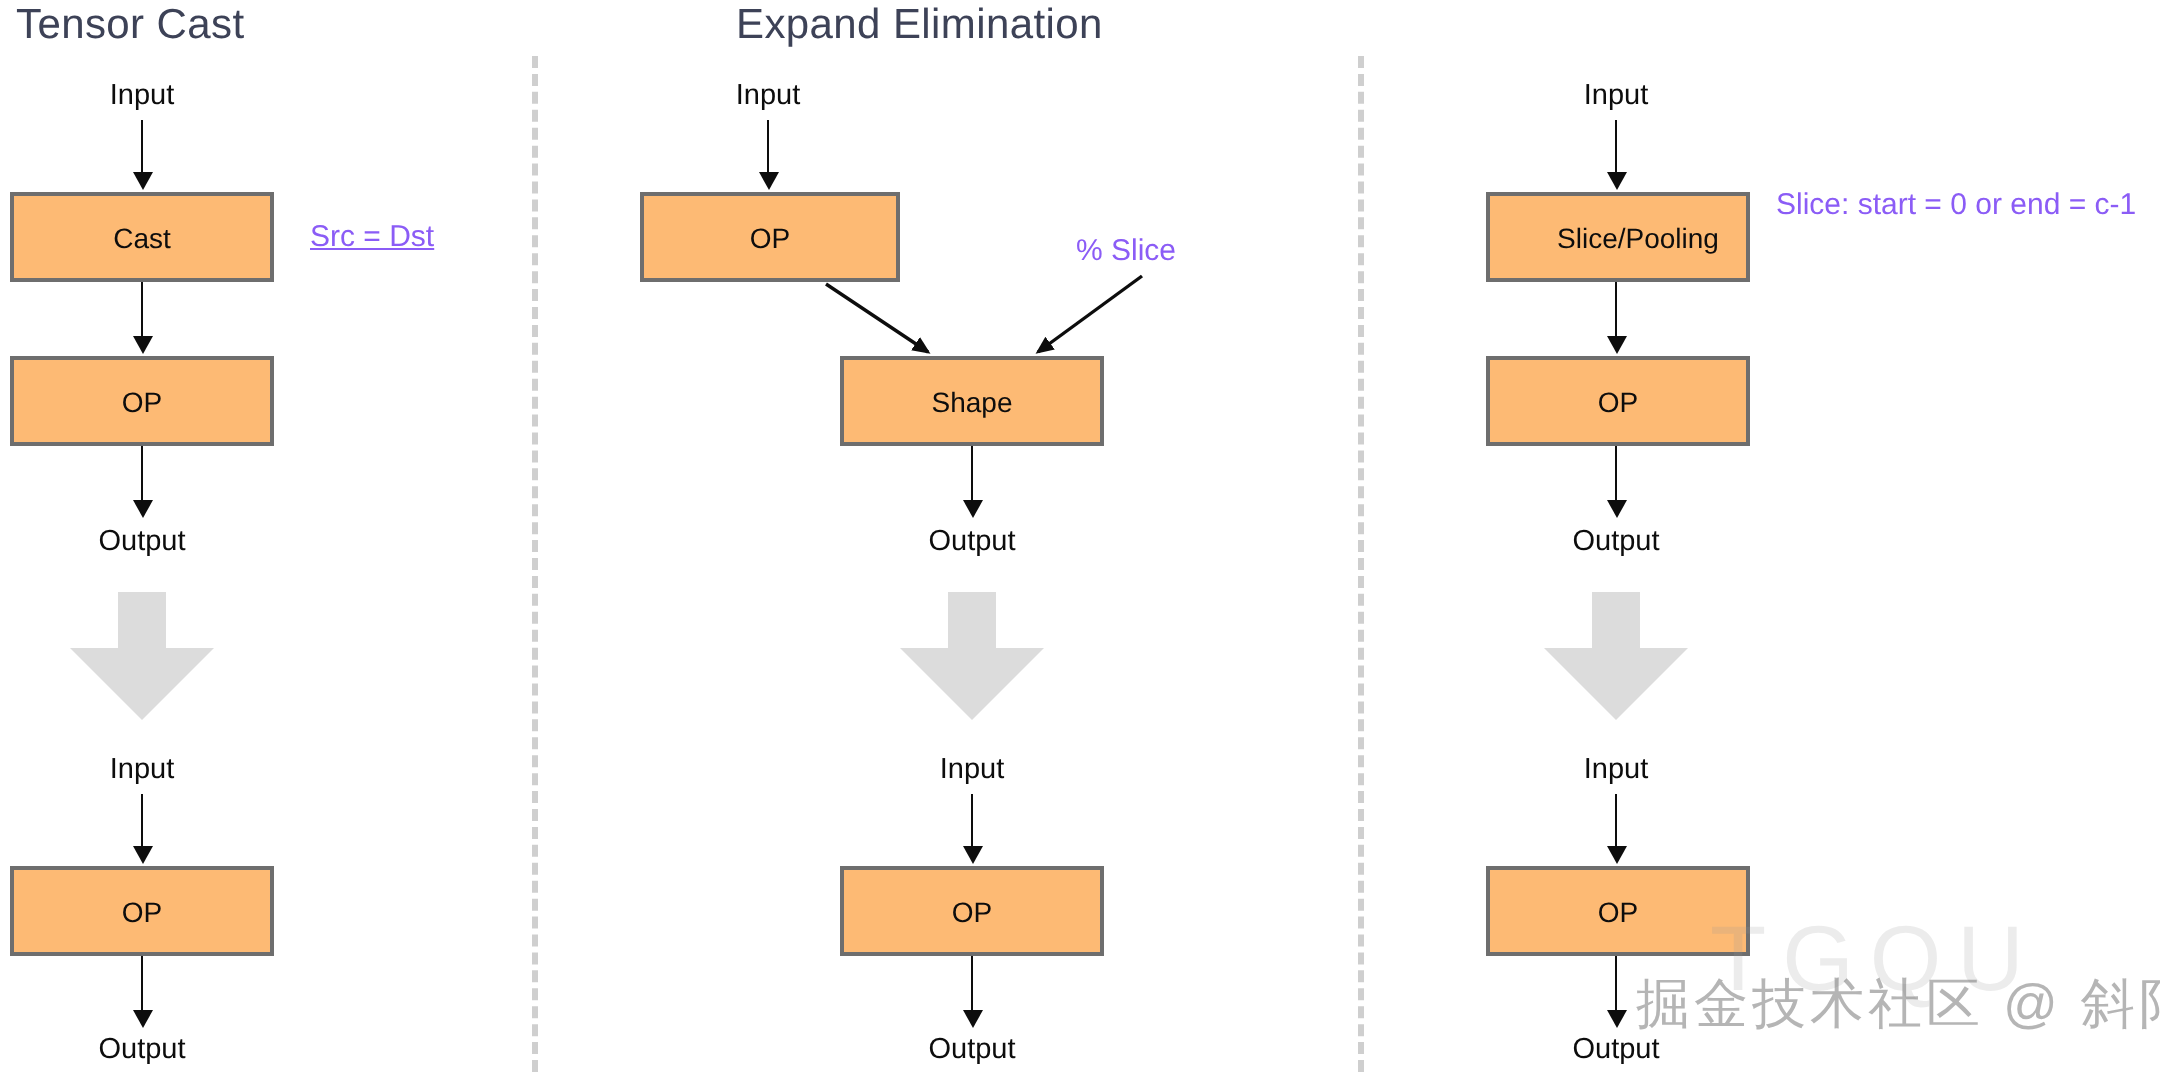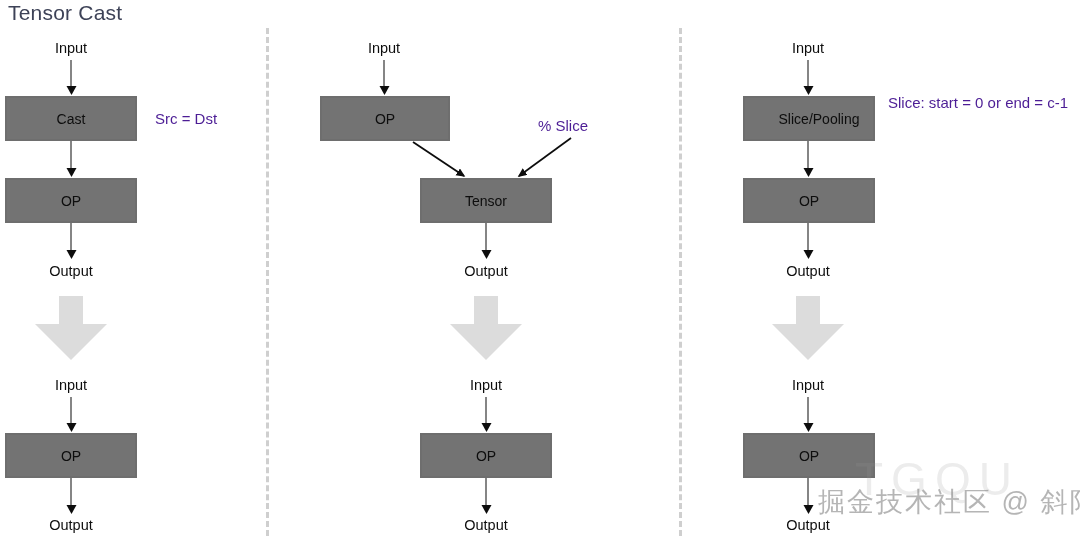--- a/index.html
+++ b/index.html
@@ -35,21 +35,21 @@
     top: 28px;
     width: 0;
     height: 508px;
     border-left: 3px dashed #cfcfcf;
   }
 
   
   .node-box {
     position: absolute;
     box-sizing: border-box;
-    background: #737373;
+    background: #fdba74;
     border: 2px solid #6e6e6e;
     display: flex;
     align-items: center;
     justify-content: center;
     font-family: "Liberation Sans", sans-serif;
     font-size: 14px;
     color: #0d0d0d;
     white-space: nowrap;
   }
 
@@ -61,21 +61,21 @@
     color: #0d0d0d;
     white-space: nowrap;
   }
   .label.center {
     transform: translateX(-50%);
   }
   .note {
     position: absolute;
     font-family: "Liberation Sans", sans-serif;
     font-size: 15px;
-    color: #4c1d95;
+    color: #8b5cf6;
     white-space: nowrap;
   }
 
   
   .v-arrow {
     position: absolute;
     width: 11px;
     transform: translateX(-50%);
   }
   .v-arrow .shaft {
@@ -130,35 +130,36 @@
     pointer-events: none;
   }
 </style>
 </head>
 <body>
 
 <div id="canvas">
 
   <div class="panel-title" style="left:8px; top:1px;">Tensor Cast</div>
 
+  <div class="panel-title" style="left:368px; top:1px;">Expand Elimination</div>
 
 
   <div class="divider" style="left:266px;"></div>
   <div class="divider" style="left:679px;"></div>
 
   <div class="label center" style="left:71px; top:40px;">Input</div>
 
   <div class="v-arrow" style="left:71px; top:60px; height:35px;">
     <div class="shaft" style="height:26px;"></div>
     <div class="head"></div>
   </div>
 
   <div class="node-box" style="left:5px; top:96px; width:132px; height:45px;">Cast</div>
 
-  <div class="note" style="left:155px; top:110px;">Src = Dst</div>
+  <div class="note" style="left:155px; top:110px;text-decoration:underline;">Src = Dst</div>
 
   <div class="v-arrow" style="left:71px; top:141px; height:36px;">
     <div class="shaft" style="height:27px;"></div>
     <div class="head"></div>
   </div>
 
   <div class="node-box" style="left:5px; top:178px; width:132px; height:45px;">OP</div>
 
   <div class="v-arrow" style="left:71px; top:223px; height:36px;">
     <div class="shaft" style="height:27px;"></div>
@@ -203,21 +204,21 @@
       <marker id="ah" markerWidth="10" markerHeight="10" refX="7.5" refY="4" orient="auto" markerUnits="userSpaceOnUse">
         <path d="M0,0 L9,4 L0,8 z" fill="#0d0d0d"></path>
       </marker>
     </defs>
     <line x1="413" y1="142" x2="464" y2="176" stroke="#0d0d0d" stroke-width="1.7" marker-end="url(#ah)"></line>
     <line x1="571" y1="138" x2="519" y2="176" stroke="#0d0d0d" stroke-width="1.7" marker-end="url(#ah)"></line>
   </svg>
 
   <div class="note" style="left:538px; top:117px;">% Slice</div>
 
-  <div class="node-box" style="left:420px; top:178px; width:132px; height:45px;">Tensor</div>
+  <div class="node-box" style="left:420px; top:178px; width:132px; height:45px;">Shape</div>
 
   <div class="v-arrow" style="left:486px; top:223px; height:36px;">
     <div class="shaft" style="height:27px;"></div>
     <div class="head"></div>
   </div>
 
   <div class="label center" style="left:486px; top:263px;">Output</div>
 
   <div class="big-arrow" style="left:448px; top:296px;">
     <svg width="76" height="66" viewBox="0 0 76 66" xmlns="http://www.w3.org/2000/svg">

